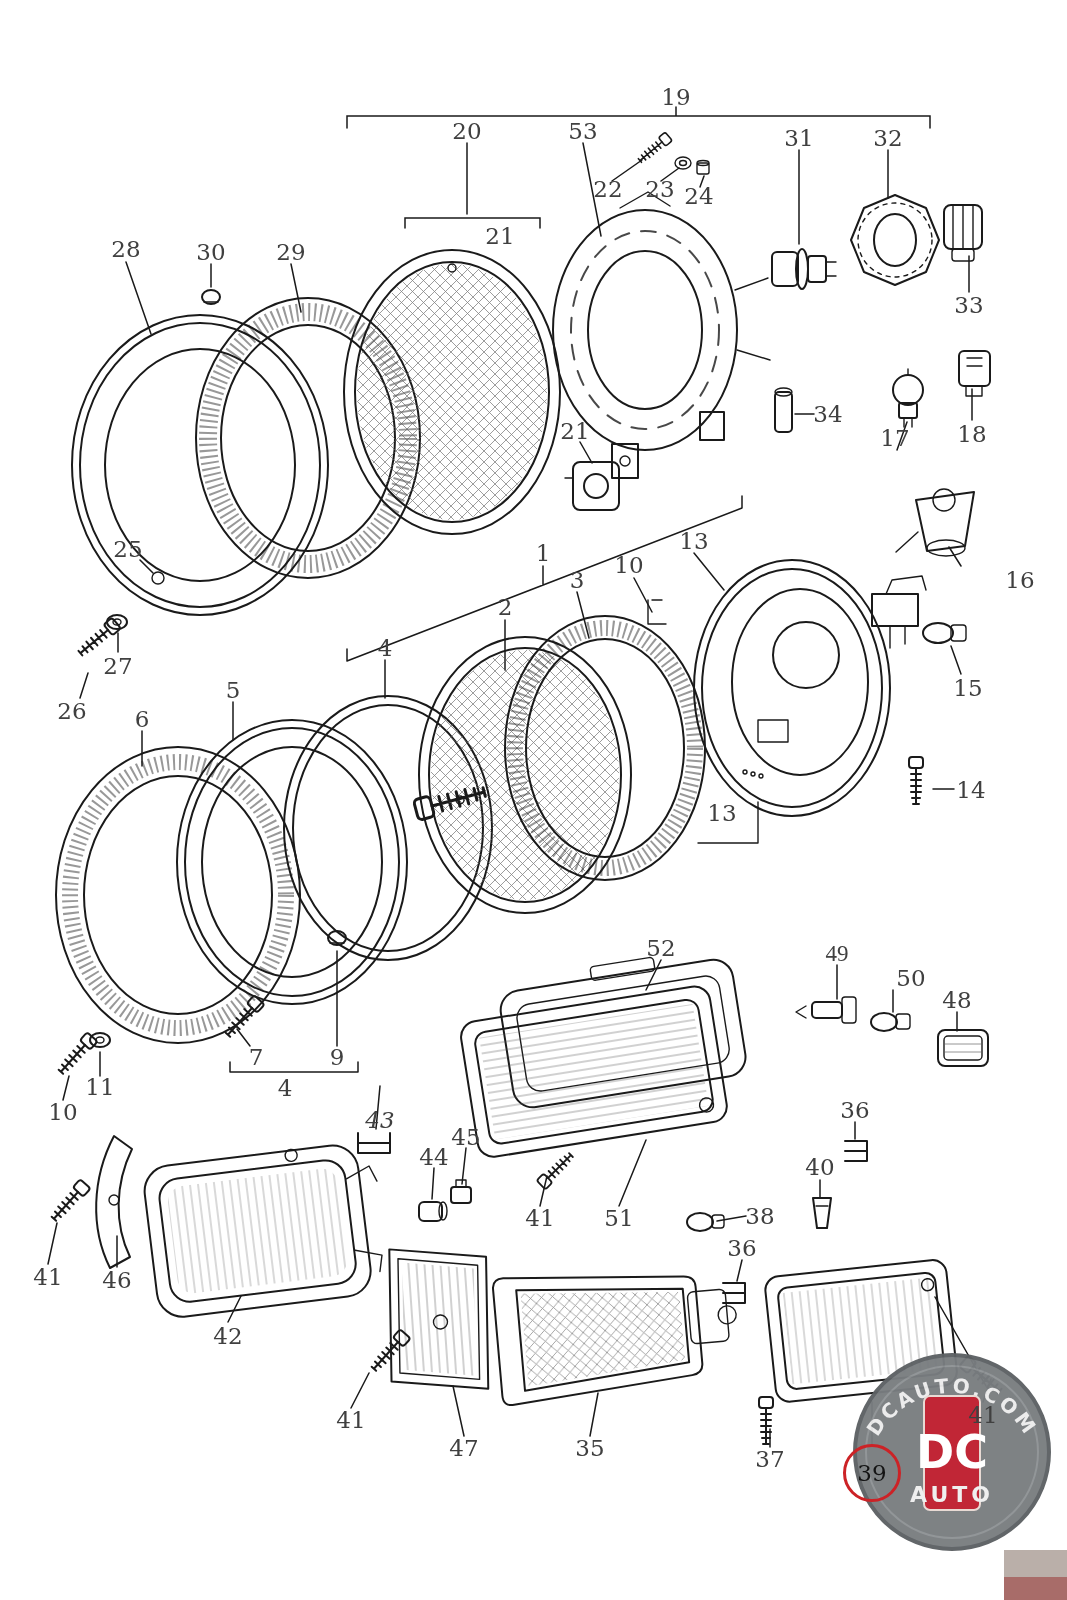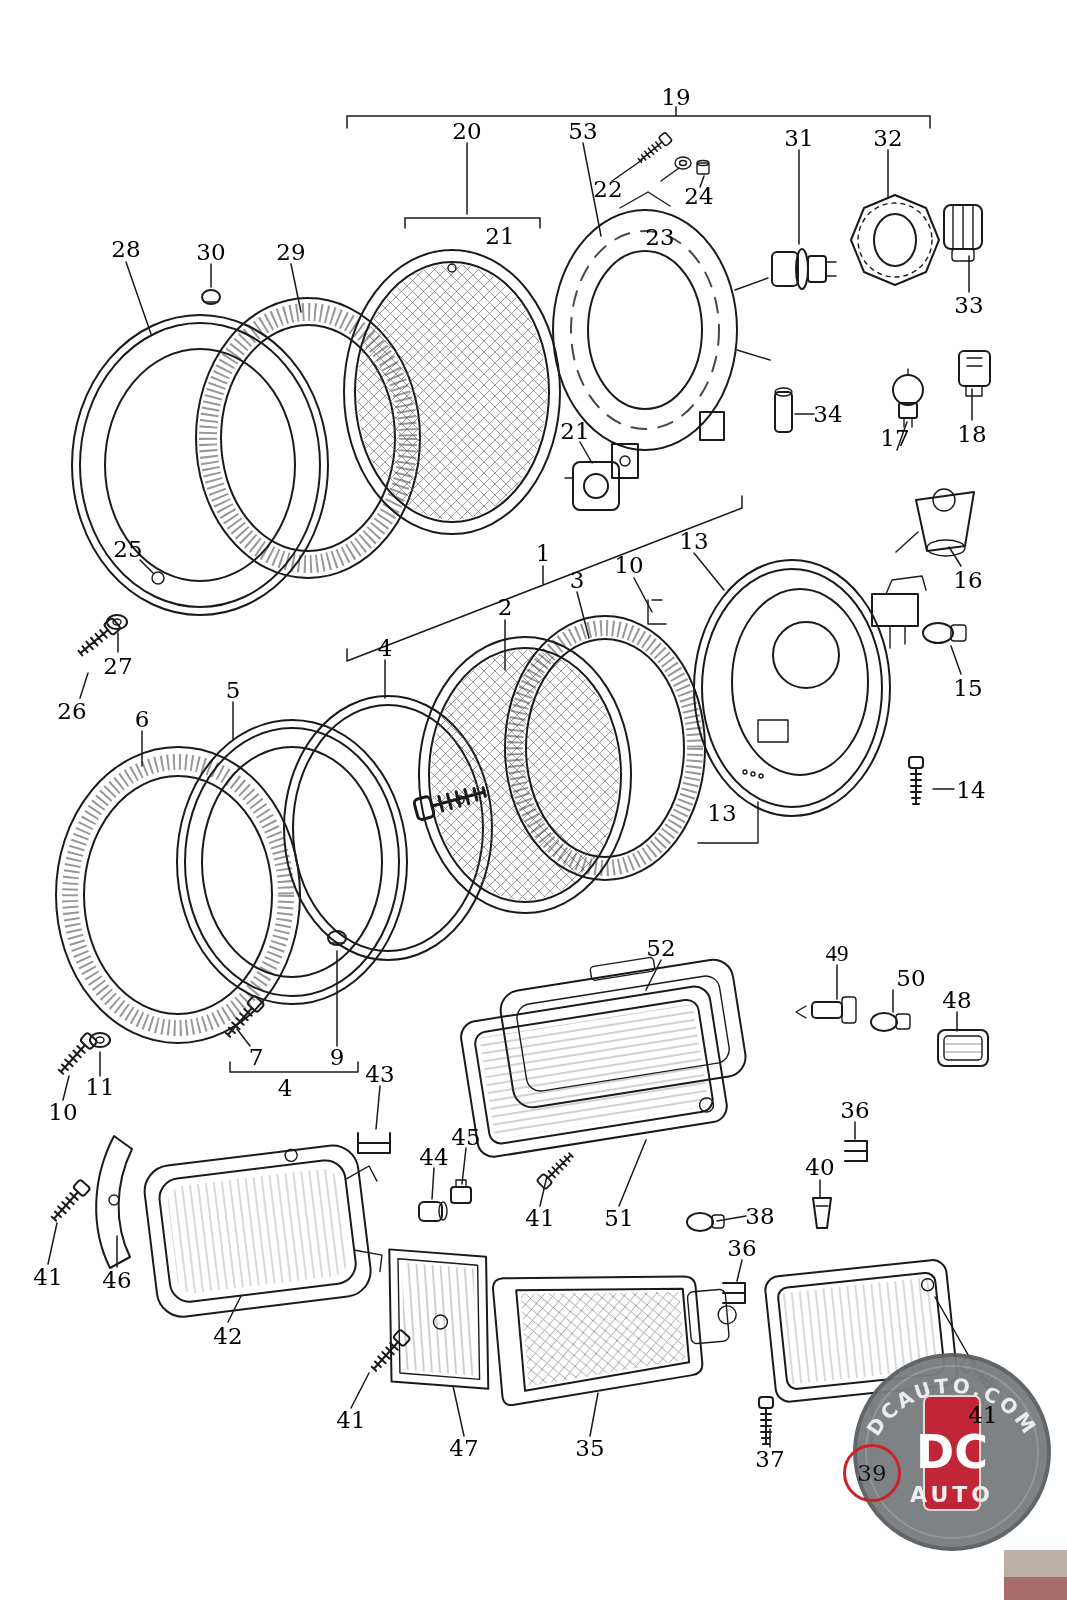--- a/index.html
+++ b/index.html
@@ -1,21 +1,21 @@
 <!DOCTYPE html>
 <html><head>
 <meta charset="utf-8">
 <style>
   html,body{margin:0;padding:0;background:#dcdcdc;}
   .stage{position:relative;width:1067px;height:1600px;background:#ffffff;overflow:hidden;
          font-family:"DejaVu Serif", serif;}
   svg.diagram{position:absolute;left:0;top:0;}
   .labels{position:absolute;left:0;top:0;width:100%;height:100%;pointer-events:none;}
   .part-label{position:absolute;transform:translate(-50%,-50%);font-size:23px;line-height:1;
-              color:#000000;white-space:nowrap;}
+              color:#404040;white-space:nowrap;}
   .part-label.circled{width:52px;height:52px;border:3px solid #cc2226;border-radius:50%;
               display:flex;align-items:center;justify-content:center;color:#141414;}
   
   .ln{fill:none;stroke:#1a1a1a;stroke-width:2;stroke-linecap:round;stroke-linejoin:round;}
   .thin{stroke-width:1.4;}
   .stipple{fill:none;stroke:#1a1a1a;opacity:.45;}
   .leader{fill:none;stroke:#1a1a1a;stroke-width:1.5;stroke-linecap:round;}
   .wm-arc{font:700 20px "DejaVu Sans",sans-serif;fill:#ececec;letter-spacing:3px;}
   .wm-dc{font:700 46px "DejaVu Sans",sans-serif;fill:#ffffff;text-anchor:middle;}
   .wm-auto{font:700 22px "DejaVu Sans",sans-serif;fill:#efefef;text-anchor:middle;letter-spacing:4px;}
@@ -406,53 +406,53 @@
     </g>
   </svg>
 
   <div class="labels">
       <div class="part-label" style="left: 676px; top: 97px;">19</div>
       <div class="part-label" style="left: 467px; top: 131px;">20</div>
       <div class="part-label" style="left: 583px; top: 131px;">53</div>
       <div class="part-label" style="left: 799px; top: 138px;">31</div>
       <div class="part-label" style="left: 888px; top: 138px;">32</div>
       <div class="part-label" style="left: 608px; top: 189px;">22</div>
-      <div class="part-label" style="left: 660px; top: 189px; margin-top: 48px;">23</div>
+      <div class="part-label" style="left: 660px; top: 189px;">23</div>
       <div class="part-label" style="left: 699px; top: 196px;">24</div>
       <div class="part-label" style="left: 500px; top: 236px;">21</div>
       <div class="part-label" style="left: 126px; top: 249px;">28</div>
       <div class="part-label" style="left: 211px; top: 252px;">30</div>
       <div class="part-label" style="left: 291px; top: 252px;">29</div>
       <div class="part-label" style="left: 969px; top: 305px;">33</div>
       <div class="part-label" style="left: 828px; top: 414px;">34</div>
       <div class="part-label" style="left: 972px; top: 434px;">18</div>
       <div class="part-label" style="left: 575px; top: 431px;">21</div>
       <div class="part-label" style="left: 895px; top: 438px;">17</div>
       <div class="part-label" style="left: 128px; top: 549px;">25</div>
       <div class="part-label" style="left: 694px; top: 541px;">13</div>
       <div class="part-label" style="left: 543px; top: 553px;">1</div>
       <div class="part-label" style="left: 629px; top: 565px;">10</div>
       <div class="part-label" style="left: 577px; top: 580px;">3</div>
-      <div class="part-label" style="left: 968px; top: 580px;">16</div>
+      <div class="part-label" style="left: 1020px; top: 580px;">16</div>
       <div class="part-label" style="left: 505px; top: 607px;">2</div>
       <div class="part-label" style="left: 385px; top: 648px;">4</div>
       <div class="part-label" style="left: 118px; top: 666px;">27</div>
       <div class="part-label" style="left: 968px; top: 688px;">15</div>
       <div class="part-label" style="left: 233px; top: 690px;">5</div>
       <div class="part-label" style="left: 72px; top: 711px;">26</div>
       <div class="part-label" style="left: 142px; top: 719px;">6</div>
       <div class="part-label" style="left: 971px; top: 790px;">14</div>
       <div class="part-label" style="left: 722px; top: 813px;">13</div>
       <div class="part-label" style="left: 661px; top: 948px;">52</div>
       <div class="part-label" style="left: 837px; top: 953px; font-family: Liberation Serif, serif;">49</div>
       <div class="part-label" style="left: 911px; top: 978px;">50</div>
       <div class="part-label" style="left: 957px; top: 1000px;">48</div>
       <div class="part-label" style="left: 256px; top: 1057px;">7</div>
       <div class="part-label" style="left: 337px; top: 1057px;">9</div>
-      <div class="part-label" style="left: 380px; top: 1074px;">43</div>
+      <div class="part-label" style="left: 380px; top: 1120px; font-style: italic;">43</div>
       <div class="part-label" style="left: 100px; top: 1087px;">11</div>
       <div class="part-label" style="left: 285px; top: 1088px;">4</div>
       <div class="part-label" style="left: 63px; top: 1112px;">10</div>
       <div class="part-label" style="left: 855px; top: 1110px;">36</div>
       <div class="part-label" style="left: 466px; top: 1137px;">45</div>
       <div class="part-label" style="left: 434px; top: 1157px;">44</div>
       <div class="part-label" style="left: 820px; top: 1167px;">40</div>
       <div class="part-label" style="left: 760px; top: 1216px;">38</div>
       <div class="part-label" style="left: 540px; top: 1218px;">41</div>
       <div class="part-label" style="left: 619px; top: 1218px;">51</div>

